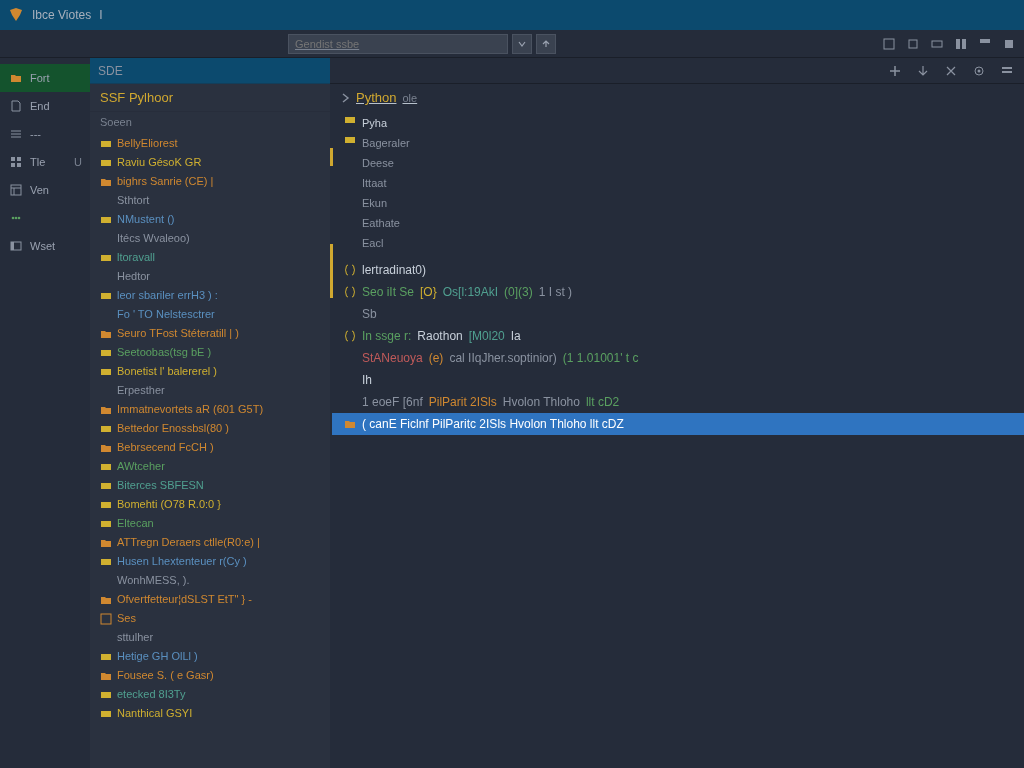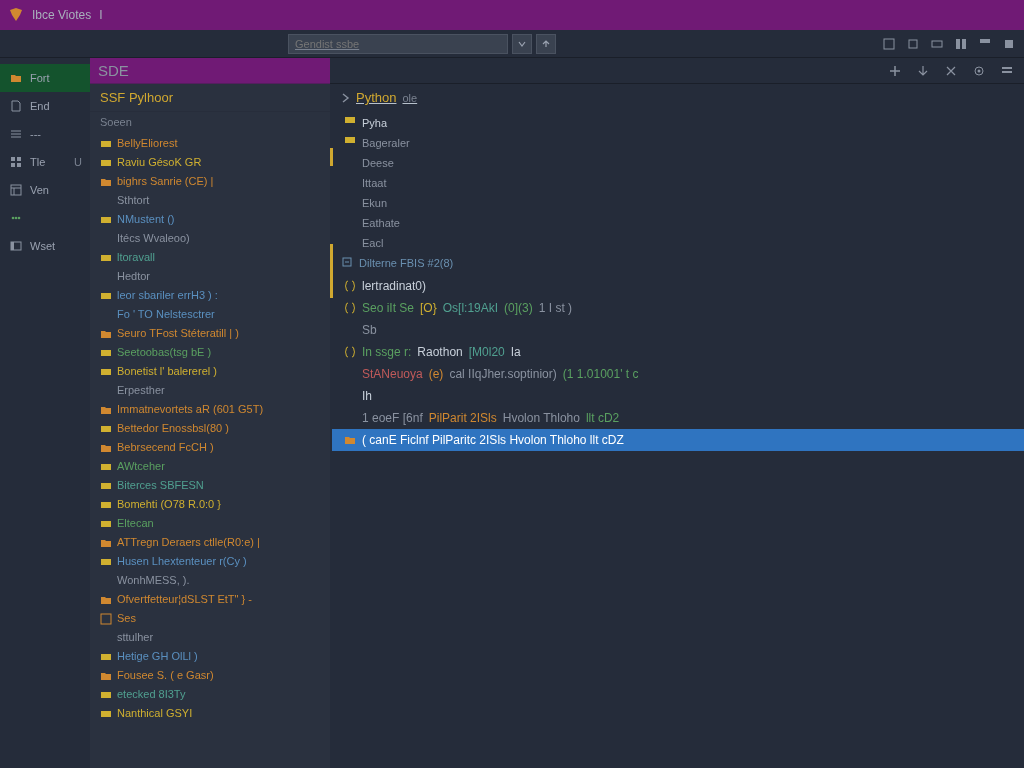--- a/index.html
+++ b/index.html
@@ -1,33 +1,33 @@
 <!DOCTYPE html>
 <html><head>
 <meta charset="utf-8">
 <style>
 * { margin:0; padding:0; box-sizing:border-box; font-family:'Segoe UI',Arial,sans-serif; }
 body { width:1024px; height:768px; background:#1e2530; color:#b8c2cc; font-size:12px; overflow:hidden; }
-.titlebar { height:30px; background:#701a75; display:flex; align-items:center; padding:0 8px; gap:8px; }
+.titlebar { height:30px; background:#0c4a6e; display:flex; align-items:center; padding:0 8px; gap:8px; }
 .logo-icon { width:16px; height:16px; display:inline-flex; align-items:center; }
 .titlebar .title { color:#a8b0bc; font-size:12px; }
 .topbar { height:28px; background:#252c3a; display:flex; align-items:center; justify-content:space-between; padding:0 8px; border-bottom:1px solid #1a1f29; }
 .topbar-left { display:flex; align-items:center; gap:10px; }
 .search-wrap { margin-left:280px; display:flex; align-items:center; gap:4px; }
 .search-input { width:220px; height:20px; background:#3a4250; border:1px solid #4a5260; color:#7a8290; padding:0 6px; font-size:11px;text-decoration:underline; }
 .sq-btn { width:20px; height:20px; background:#3a4250; border:1px solid #4a5260; display:flex; align-items:center; justify-content:center; font-size:10px; color:#8a92a0; cursor:pointer; }
 .topbar-right { display:flex; gap:10px; align-items:center; }
 .tb-icon { width:14px; height:14px; display:inline-flex; align-items:center; justify-content:center; color:#8a92a0; }
 .main { display:flex; height:calc(100% - 58px); }
 .activity-bar { width:90px; background:#252c3a; display:flex; flex-direction:column; gap:2px; padding-top:6px; }
 .act-item { display:flex; align-items:center; gap:6px; padding:6px 8px; color:#9aa2b0; cursor:pointer; font-size:11px; }
 .act-item.active { background:#14532d; }
 .act-icon { width:16px; height:16px; display:inline-flex; align-items:center; justify-content:center; }
 .explorer { width:240px; background:#2a313f; display:flex; flex-direction:column; }
-.exp-header { height:26px; background:#701a75; display:flex; align-items:center; padding:0 8px; color:#8a92a0; font-size:15px; border-bottom:1px solid #22283355; }
+.exp-header { height:26px; background:#0c4a6e; display:flex; align-items:center; padding:0 8px; color:#8a92a0; font-size:12px; border-bottom:1px solid #22283355; }
 .exp-title { padding:6px 10px; color:#d0a830; font-size:13px; border-bottom:1px solid #22283355; }
 .exp-sub { padding:4px 10px; color:#7a8290; font-size:11px; }
 .tree { flex:1; overflow:hidden; padding:2px 0; }
 .tree-row { display:flex; align-items:center; gap:5px; padding:1px 10px; font-size:11px; line-height:17px; cursor:pointer; white-space:nowrap; }
 .tree-row .fi { width:12px; height:12px; display:inline-flex; align-items:center; justify-content:center; flex-shrink:0; }
 .c-white{color:#c8d0da;} .c-orange{color:#d08830;} .c-yellow{color:#d0b030;} .c-green{color:#5aa060;} .c-blue{color:#5a90c0;} .c-teal{color:#50a090;} .c-gray{color:#8a92a0;} .c-red{color:#c05a5a;}
 .editor { flex:1; background:#252c3a; display:flex; flex-direction:column; position:relative; }
 .editor-toolbar { height:26px; display:flex; align-items:center; justify-content:flex-end; padding:0 10px; gap:14px; border-bottom:1px solid #1a1f29; }
 .et-icon { width:14px; height:14px; display:inline-flex; align-items:center; justify-content:center; color:#8a92a0; cursor:pointer; }
 .editor-tab { padding:6px 12px; display:flex; align-items:center; gap:6px;text-decoration:underline; }
@@ -500,29 +500,20 @@
           </span>
           <span class="c-gray">Eathate</span>
         </div>
         <div class="outline-row">
           <span>
             <svg width="12" height="12"></svg>
           </span>
           <span class="c-gray">Eacl</span>
         </div>
       </div>
-    <div class="outline-section">
-      <span style="display:inline-flex;margin-right:4px;">
-          <svg width="10" height="10" viewBox="0 0 10 10">
-            <rect x="1" y="1" width="8" height="8" fill="none" stroke="#6a90b0"></rect>
-            <path d="M3 5 L7 5" stroke="#6a90b0"></path>
-          </svg>
-        </span>
-      <span>Dilterne FBIS #2(8)</span>
-    </div>
     <div class="code-area" id="code">
         <div class="code-line">
           <span class="gi">
             <svg width="12" height="12" viewBox="0 0 12 12">
               <path d="M4 1 Q2 1 2 4 Q2 6 1 6 Q2 6 2 8 Q2 11 4 11 M8 1 Q10 1 10 4 Q10 6 11 6 Q10 6 10 8 Q10 11 8 11" stroke="#d0b030" fill="none"></path>
             </svg>
           </span>
           <span class="c-white">lertradinat0)</span>
         </div>
         <div class="code-line">

